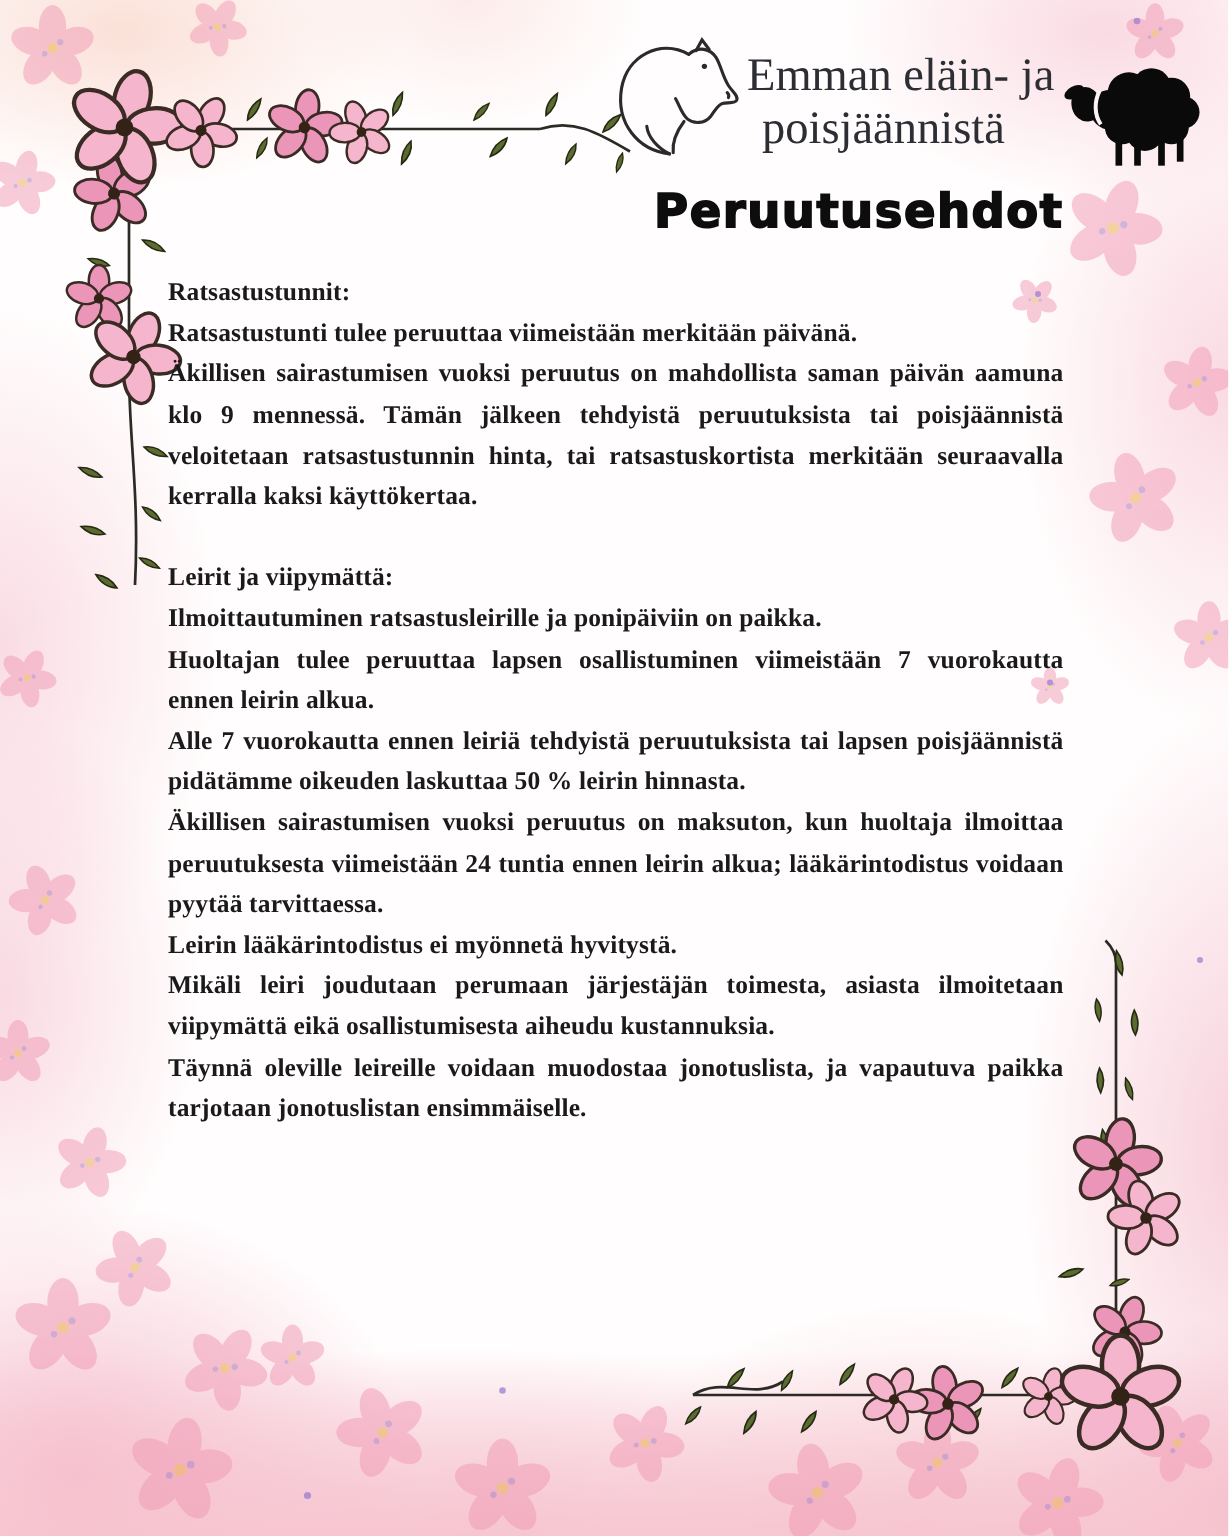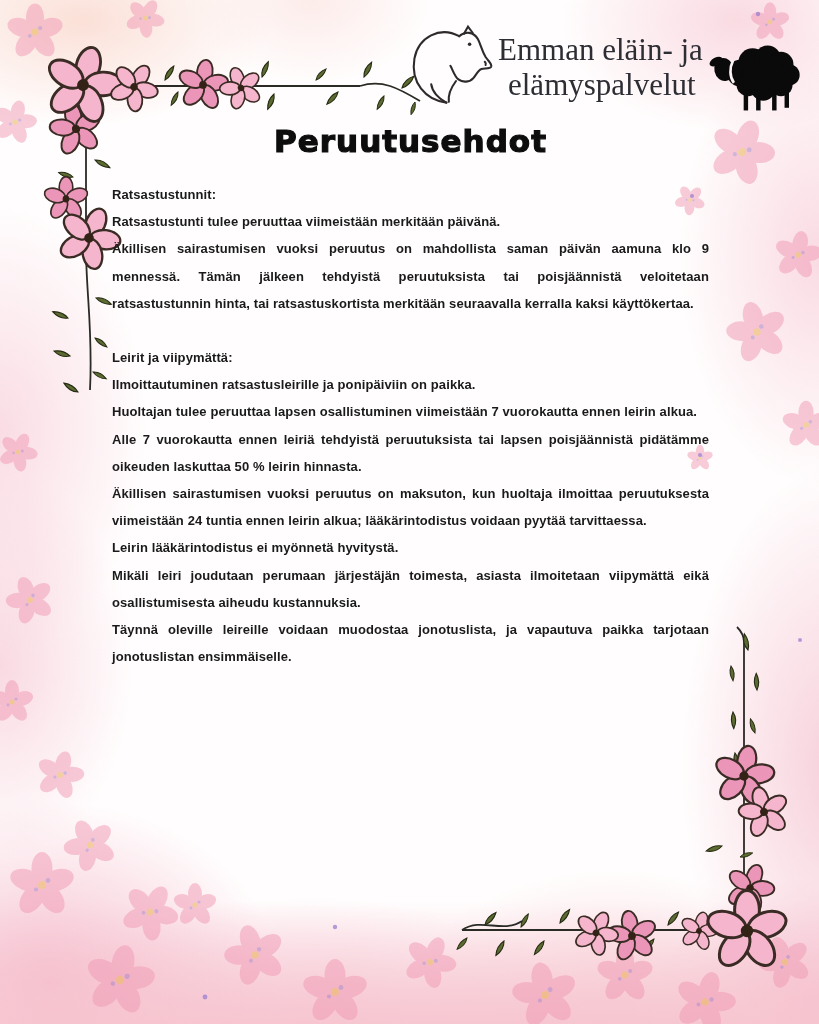--- a/index.html
+++ b/index.html
@@ -37,31 +37,31 @@
   .logo-text{
     font-family:"Liberation Serif","DejaVu Serif",serif;
     font-size:31px;line-height:35px;color:#2d2d34;
     white-space:nowrap;margin-left:2px;
   }
   .logo-text .l2{display:block;padding-left:10px;}
   .logo-sheep{width:100px;height:80px;flex:0 0 auto;margin-left:4px;margin-top:14px;}
   
   .title{
     position:absolute;left:112px;top:123px;width:597px;
-    text-align:center;
+    text-align:right;
     font-family:"DejaVu Sans",sans-serif;
     font-weight:bold;font-size:31px;letter-spacing:1px;
     color:#0d0d0d;
     -webkit-text-stroke:1.2px #0d0d0d;
   }
   
   .content{
     position:absolute;left:112px;top:181px;width:597px;
-    color:#1a1a1a;font-size:13px;line-height:27.2px;
-    font-weight:bold;letter-spacing:0.1px;
+    color:#1a1a1a;font-size:17px;line-height:27.2px;
+    font-weight:bold;letter-spacing:0.1px;font-family:Liberation Serif, serif;
   }
   .content p{margin:0;text-align:justify;}
   .content .heading{text-align:left;}
   .section-gap{height:27px;}
 </style>
 </head>
 <body>
 
 <div class="page">
 
@@ -221,21 +221,21 @@
         <path d="M48,97 C38,92 30,83 29,74"></path>
         <path d="M64,14 C72,7 82,9 87,17 C91,24 92,32 97,40 C101,46 105,48 104,52 C103,55 96,54 92,55 C88,56 86,61 82,66 C77,72 68,72 63,68 C58,64 56,56 53,51"></path>
         <path d="M60,70 C54,78 50,87 51,96"></path>
         <path d="M70,11 L75,2 L81,10"></path>
         <path d="M96,46 q2,2 1,4"></path>
       </g>
       <circle cx="77" cy="24" r="2.2" fill="#2e2a2b"></circle>
     </svg>
     <div class="logo-text">
       <span class="l1">Emman eläin- ja</span>
-      <span class="l2">elämyspalvelut</span>
+      <span class="l2">poisjäännistä</span>
     </div>
     <svg class="logo-sheep" viewBox="0 0 110 90" aria-hidden="true">
       <g fill="#0a0a0a">
         <rect x="40" y="58" width="5" height="28"></rect>
         <rect x="54" y="60" width="5" height="26"></rect>
         <rect x="72" y="58" width="5" height="28"></rect>
         <rect x="86" y="55" width="5" height="28"></rect>
         <circle cx="36" cy="44" r="15"></circle>
         <circle cx="50" cy="32" r="16"></circle>
         <circle cx="67" cy="28" r="15"></circle>

